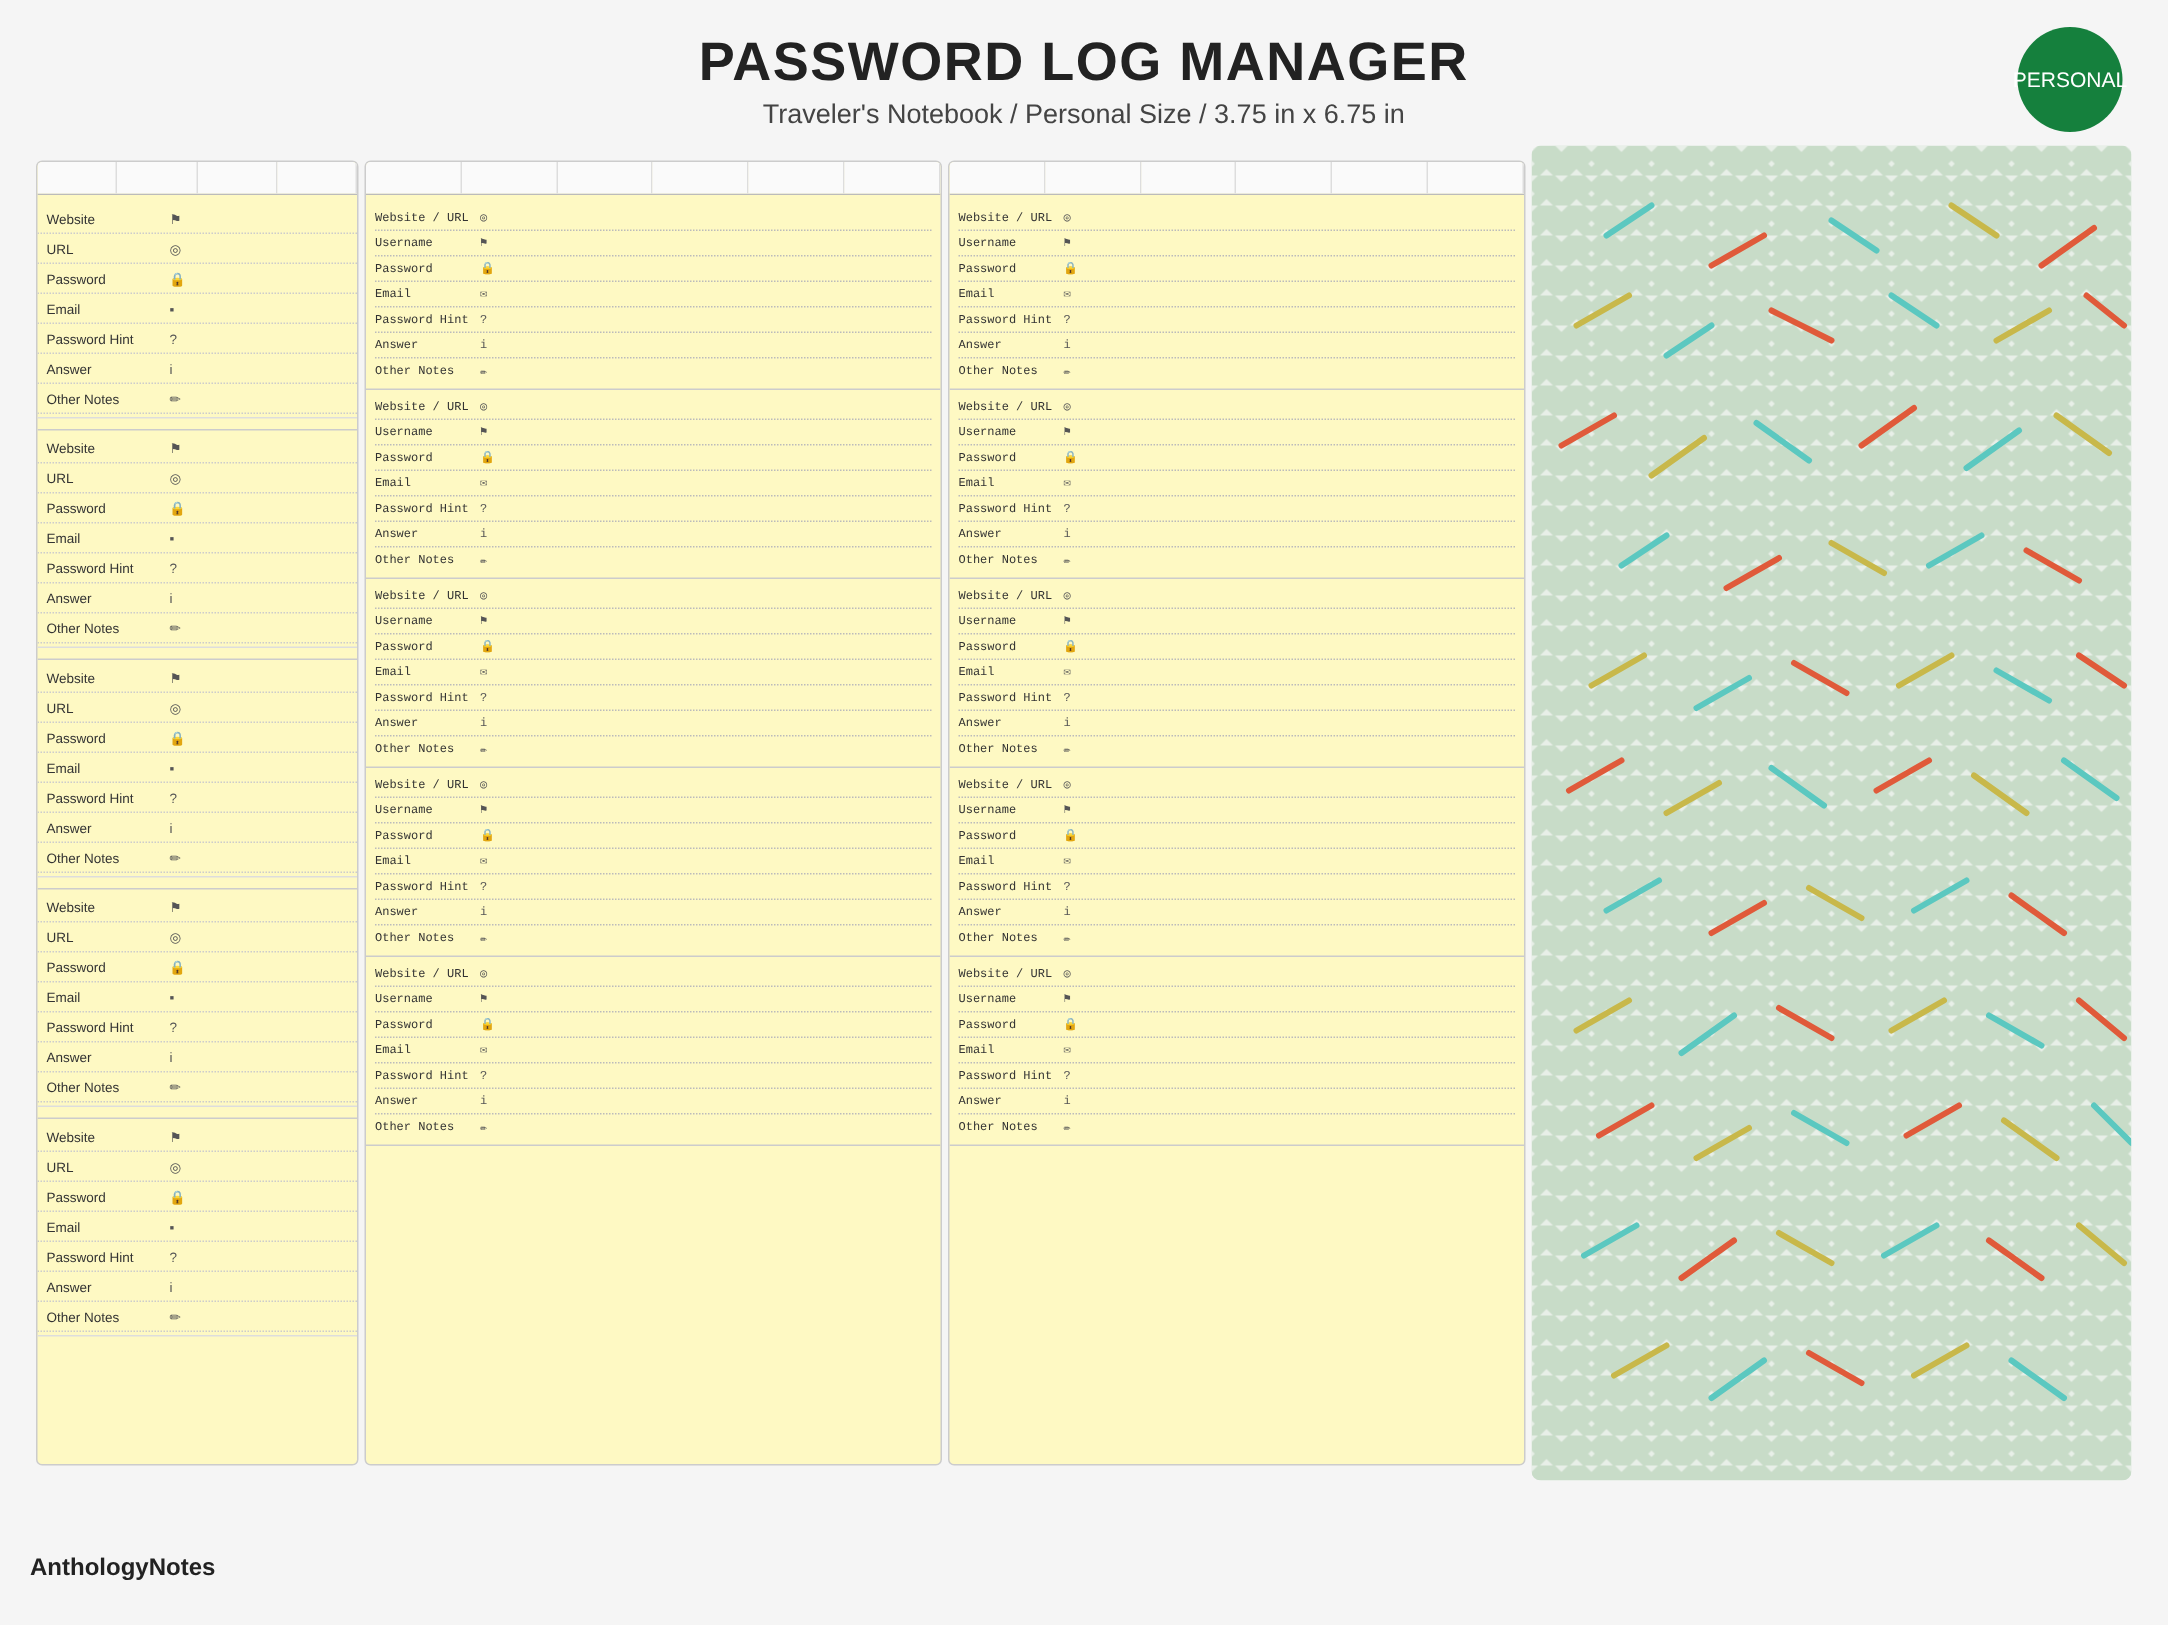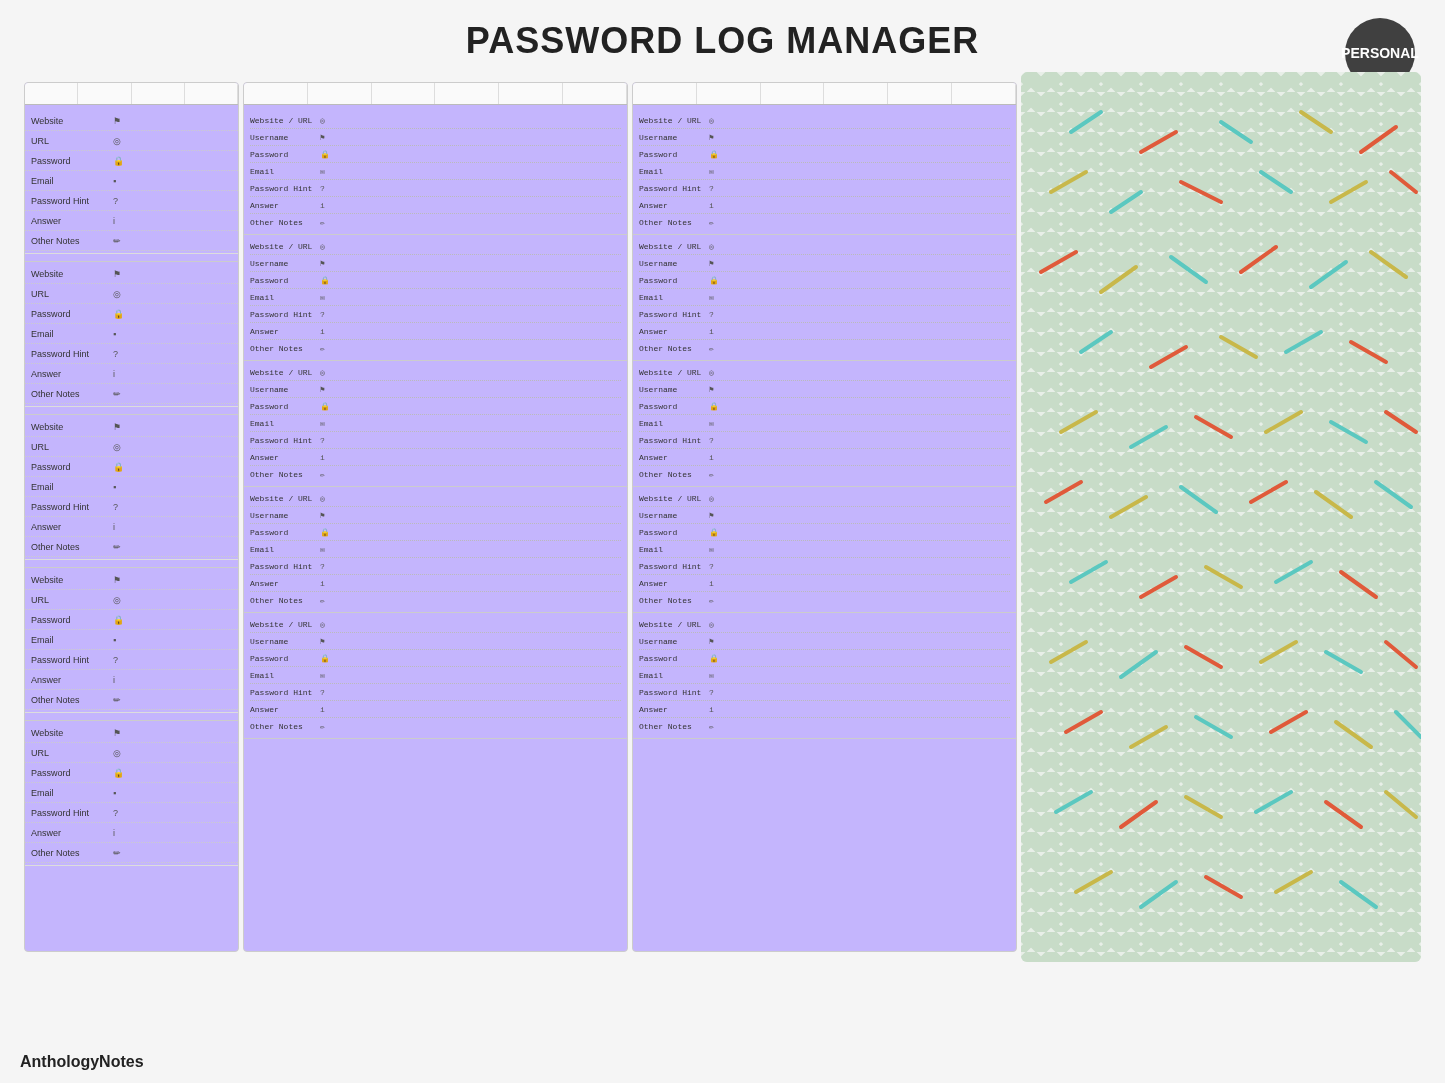--- a/index.html
+++ b/index.html
@@ -24,44 +24,44 @@
     }
     .header-subtitle {
       font-size: 18px;
       color: #444;
       margin-top: 4px;
     }
     .personal-badge {
       position: absolute;
       top: 18px;
       right: 30px;
-      background: #404040;
+      background: #15803d;
       color: white;
-      font-weight: bold;
+      font-weight: normal;
       font-size: 14px;
       border-radius: 50%;
       width: 70px;
       height: 70px;
       display: flex;
       align-items: center;
       justify-content: center;
       text-align: center;
     }
 
     .pages-container {
       display: flex;
       justify-content: center;
       gap: 0;
       padding: 10px 20px 0;
       position: relative;
     }
 
     
     .page {
-      background: #c4b5fd;
+      background: #fef9c3;
       border: 1px solid #ccc;
       border-radius: 4px;
       overflow: hidden;
     }
 
     .page-left {
       width: 215px;
       height: 870px;
     }
 
@@ -160,21 +160,21 @@
 
     svg.chevron-bg {
       position: absolute;
       top: 0; left: 0;
       width: 100%;
       height: 100%;
     }
 
     .brand-name {
       position: absolute;
-      bottom: 12px;
+      bottom: 28px;
       left: 20px;
       font-size: 16px;
       font-weight: bold;
       color: #222;
     }
 
     
     .top-grid {
       display: flex;
       height: 22px;
@@ -184,20 +184,21 @@
       flex: 1;
       border-right: 1px solid #ddd;
       background: #fafafa;
     }
   </style>
 </head>
 <body>
 
 <div class="header">
   <div class="header-title">PASSWORD LOG MANAGER</div>
+  <div class="header-subtitle">Traveler's Notebook / Personal Size  /  3.75 in x 6.75 in</div>
 </div>
 
 <div class="personal-badge">PERSONAL</div>
 
 <div class="pages-container">
 
   <div class="page page-left">
 
     <div class="top-grid">
       <div class="top-grid-cell"></div>

